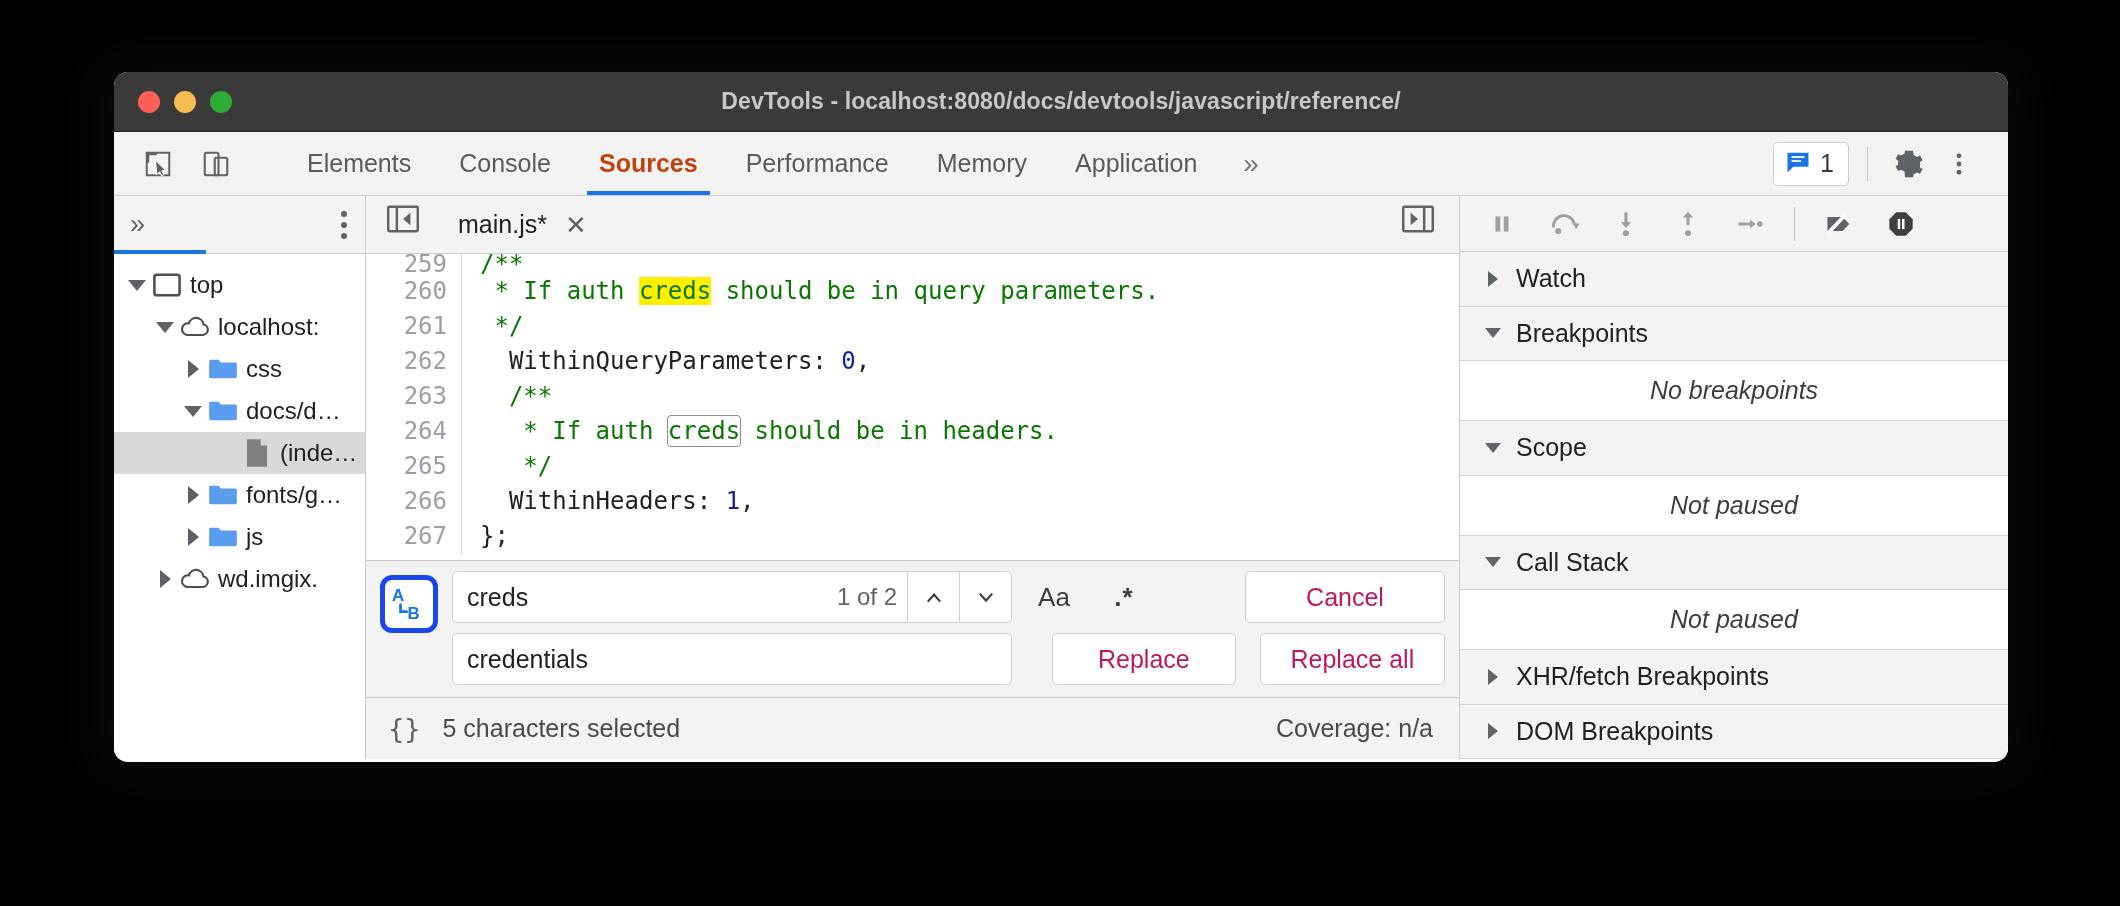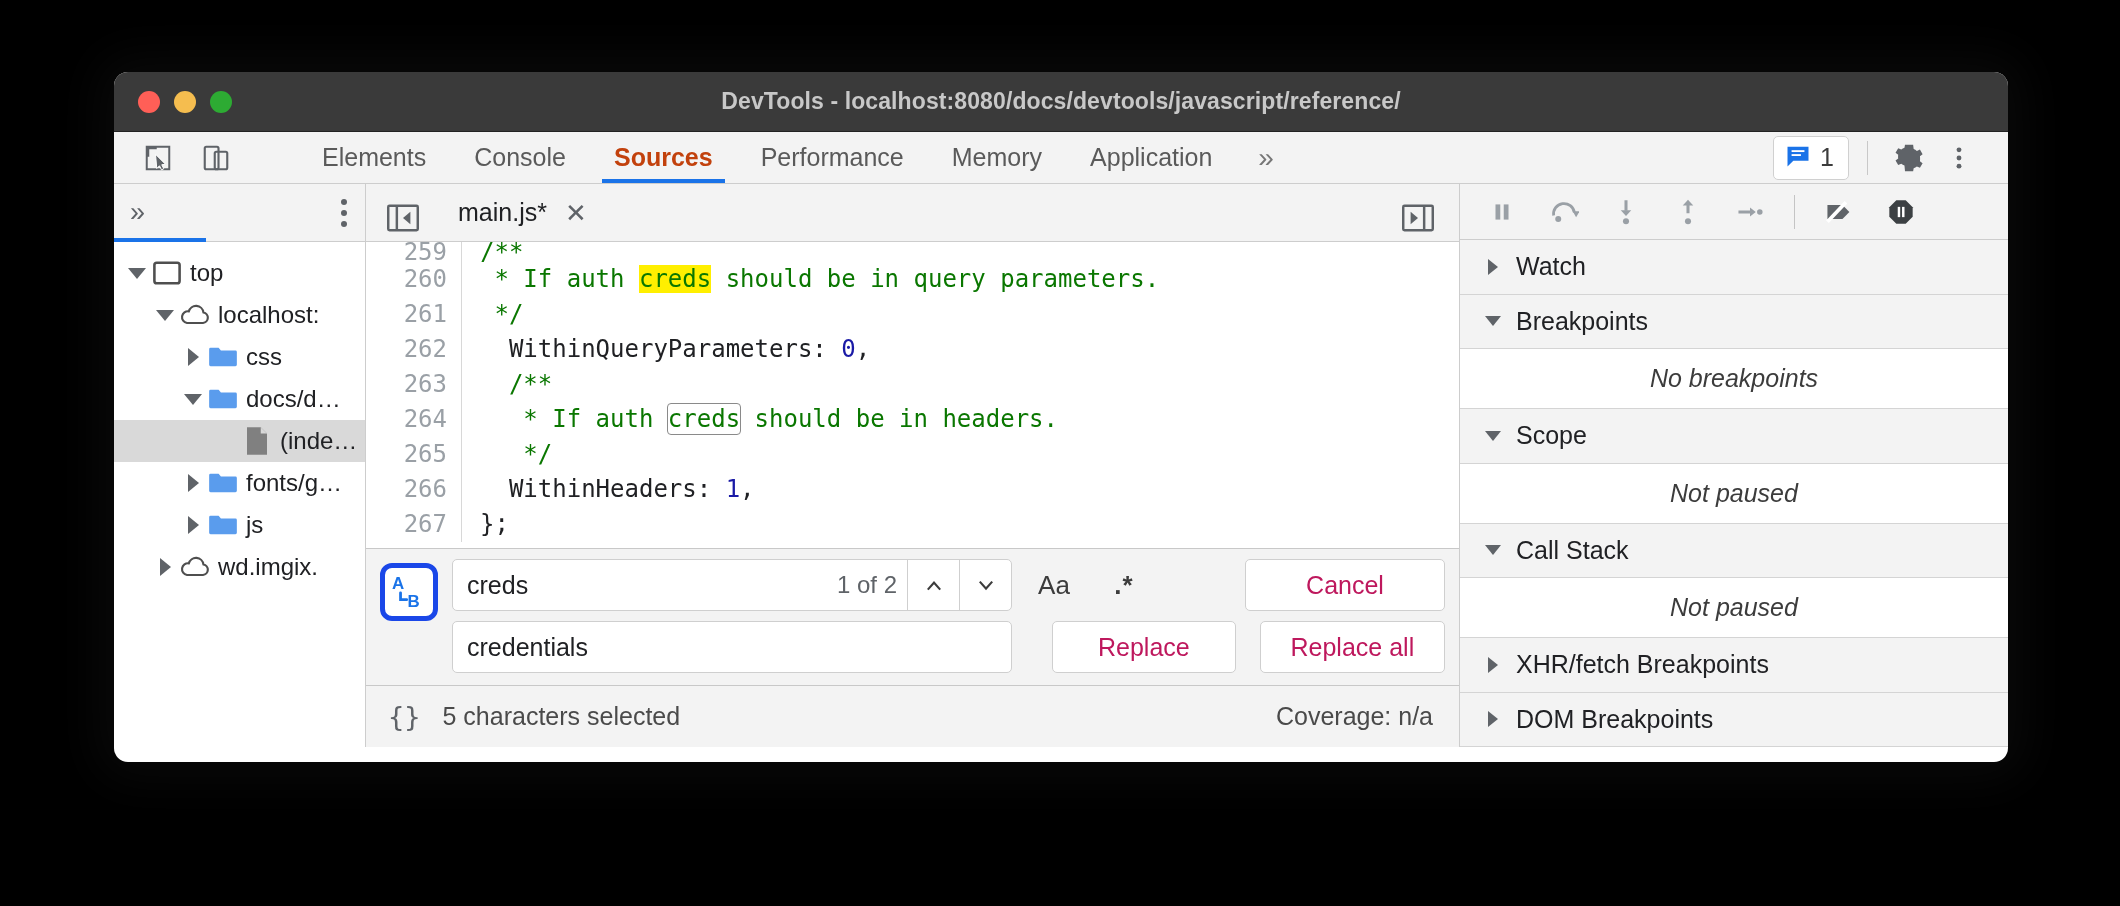--- a/index.html
+++ b/index.html
@@ -41,26 +41,25 @@
   .dot.green { background: #2dab33; }
   .win-title {
     position: absolute; left: 0; right: 0; text-align: center;
     color: #c8c8c8; font-size: 23px; font-weight: bold;
     letter-spacing: 0.1px;
     pointer-events: none;
   }
 
   
   .devtools-tabbar {
-    height: 52px;
+    height: 64px;
     background: #f3f3f3;
     border-bottom: 1px solid #cdcdcd;
     display: flex; align-items: stretch;
     position: relative;
-    gap: 15px;
   }
   .tb-icons { display: flex; align-items: center; padding: 0 14px 0 22px; gap: 14px; }
   .tb-icon-btn {
     width: 44px; height: 44px;
     display: flex; align-items: center; justify-content: center;
     border-radius: 4px;
   }
   .tb-sep { width: 1px; background: #c4c4c4; margin: 16px 12px 16px 4px; }
   .tabs { display: flex; align-items: stretch; }
   .tab {
@@ -155,21 +154,21 @@
     flex: 1 1 auto;
     display: flex; flex-direction: column;
     min-width: 0;
     background: #fff;
     border-right: 1px solid #cdcdcd;
   }
   .editor-tabbar {
     height: 58px;
     background: #f3f3f3;
     border-bottom: 1px solid #cdcdcd;
-    display: flex; align-items: flex-end;
+    display: flex; align-items: flex-start;
     padding-left: 14px;
   }
   .panel-toggle-btn {
     width: 46px; height: 46px;
     display: flex; align-items: center; justify-content: center;
   }
   .file-tab {
     display: flex; align-items: center; gap: 18px;
     margin-left: 24px;
     padding: 0 8px;

